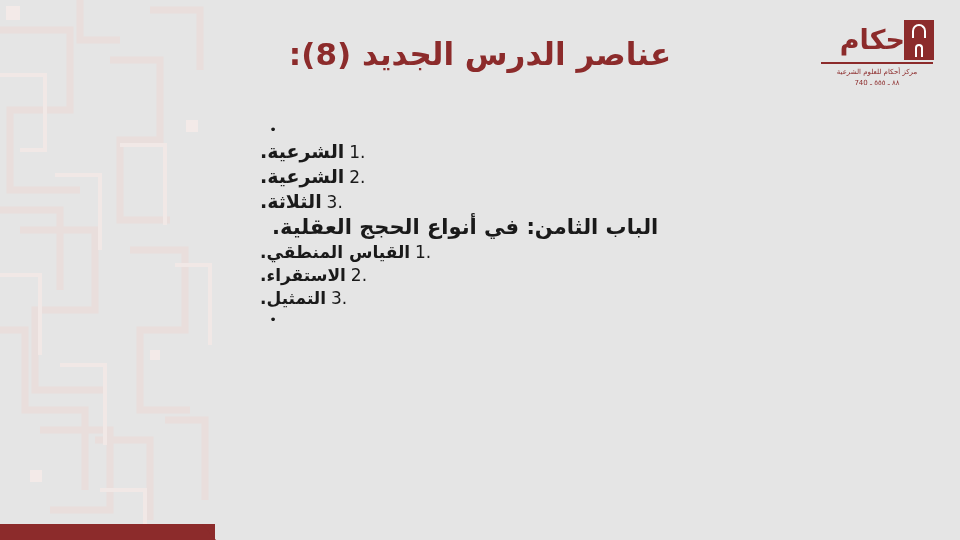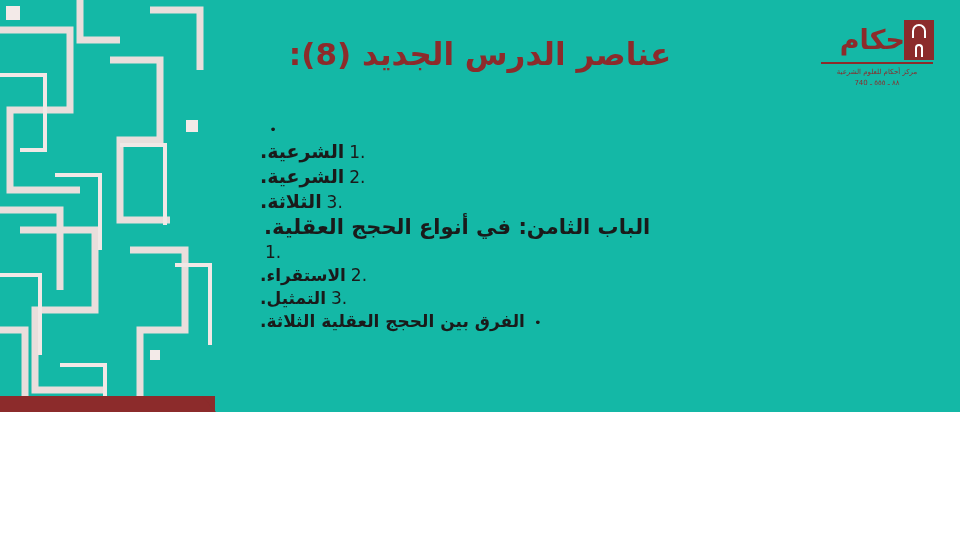--- a/index.html
+++ b/index.html
@@ -9,22 +9,22 @@
   body {
     width: 960px;
     height: 540px;
     overflow: hidden;
     background: #ffffff;
     font-family: "DejaVu Sans", sans-serif;
   }
   .slide {
     position: relative;
     width: 960px;
-    height: 412px;
-    background: #14b8a6;
+    height: 540px;
+    background: #e5e5e5;
     overflow: hidden;
   }
 
   
   .ornament {
     position: absolute;
     top: 0;
     left: 0;
     width: 215px;
     height: 540px;
@@ -168,21 +168,21 @@
     font-size: 21px;
     font-weight: bold;
   }
   .row.small .txt {
     font-size: 17px;
   }
 
   
   .ind-a { margin-left: 0; margin-right: 150px; }
   .ind-b { margin-left: 0; margin-right: 255px; }
-  .ind-c { margin-left: 4px; margin-right: 100px; text-align: right; }
+  .ind-c { margin-left: 12px; margin-right: 100px; text-align: right; }
   .ind-d { margin-left: 0; margin-right: 225px; }
   .ind-e { margin-left: 0; margin-right: 180px; }
 </style>
 </head>
 <body>
 
 <div class="slide">
 
   <div class="ornament">
     <svg width="215" height="540" viewBox="0 0 215 540" xmlns="http://www.w3.org/2000/svg">
@@ -254,31 +254,31 @@
       <span class="txt">الثلاثة.</span>
     </div>
 
     <div class="row heading ind-c">
       <span class="marker"></span>
       <span class="txt">الباب الثامن: في أنواع الحجج العقلية.</span>
     </div>
 
     <div class="row num small ind-d">
       <span class="marker">.1</span>
+      <span class="txt">القياس المنطقي.</span>
     </div>
 
     <div class="row num small ind-d">
       <span class="marker">.2</span>
       <span class="txt">الاستقراء.</span>
     </div>
 
     <div class="row num small ind-d">
       <span class="marker">.3</span>
       <span class="txt">التمثيل.</span>
     </div>
 
     <div class="row bullet small ind-e">
       <span class="marker">•</span>
-      <span class="txt">الفرق بين الحجج العقلية الثلاثة.</span>
     </div>
 
   </div>
 </div>
 
 </body></html>

